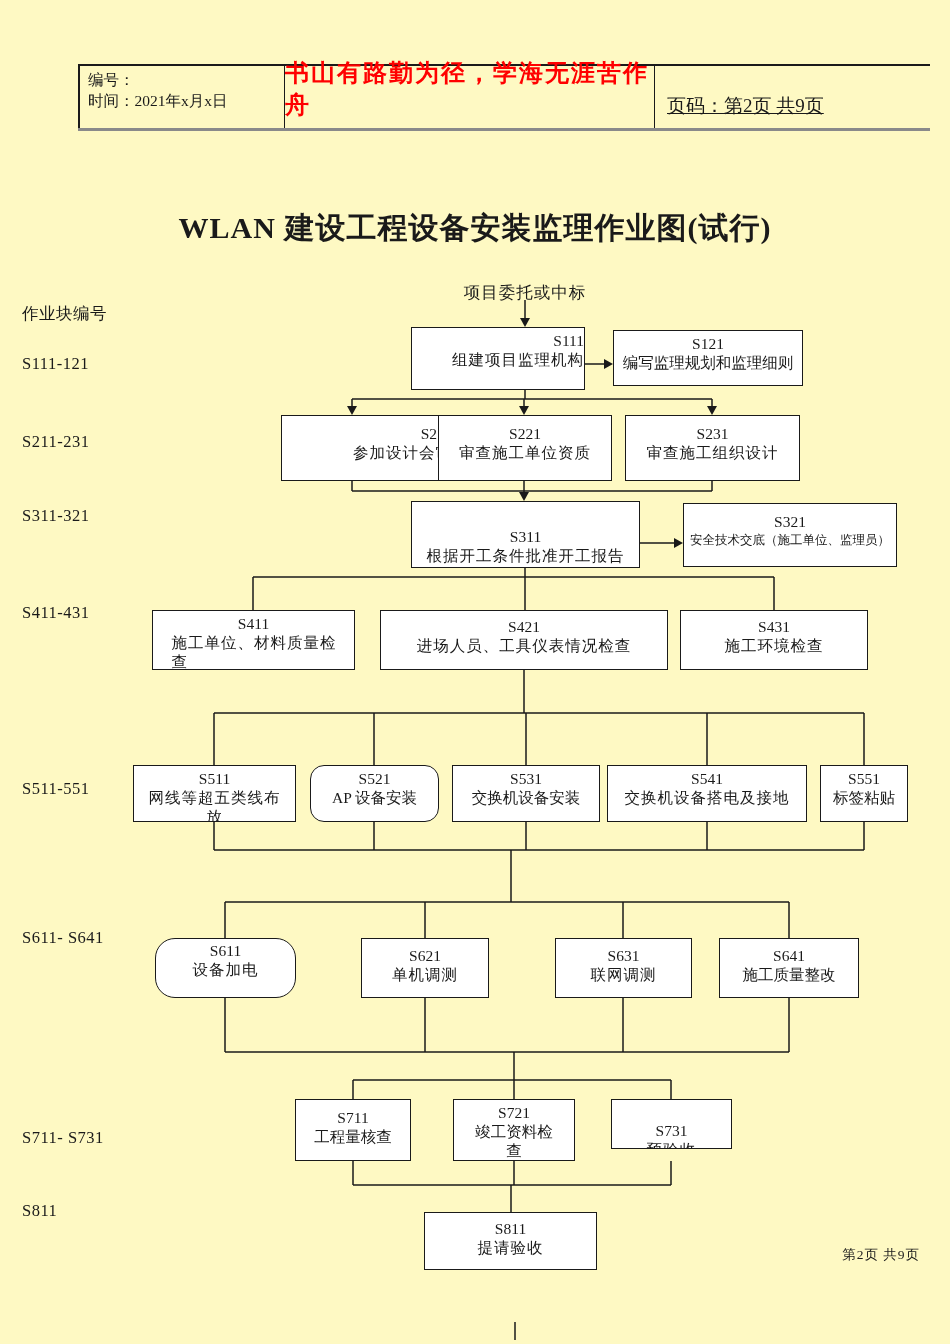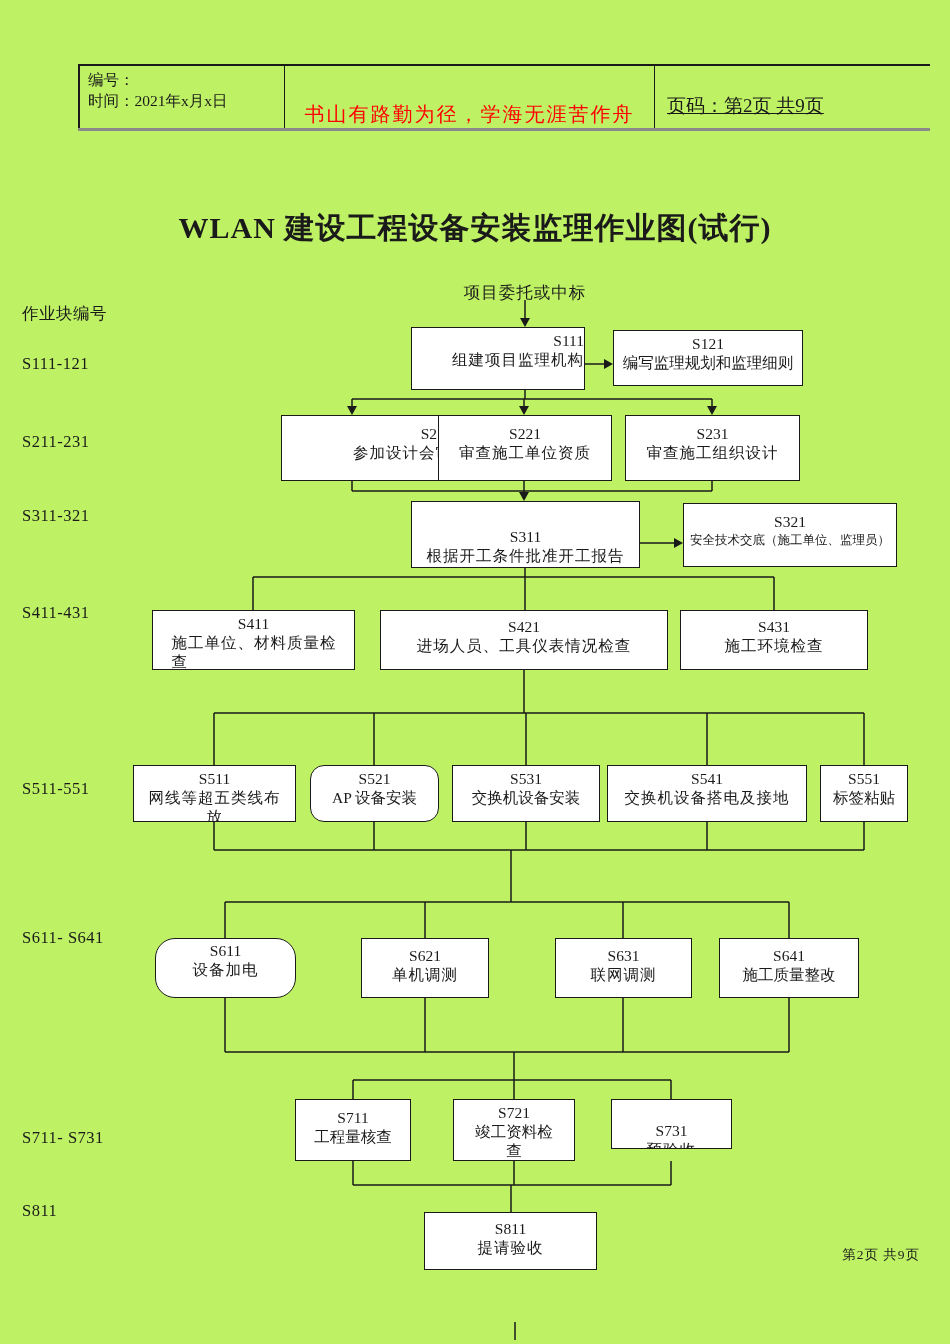--- a/index.html
+++ b/index.html
@@ -1,19 +1,19 @@
 <!DOCTYPE html>
 <html><head>
 <meta charset="utf-8">
 <style>
   html,body{margin:0;padding:0;background:#ffffff;}
   #page{
     position:relative;
     width:950px;height:1344px;
-    background:#bef264;
+    background:#fef9c3;
     font-family:"Liberation Serif","DejaVu Serif",serif;
     color:#1a1a1a;
     overflow:hidden;
     border-right:1px solid #c9c9c9;
   }
   
   .hdr{
     position:absolute;left:78px;top:64px;width:852px;height:62px;
     border-top:2px solid #1a1a1a;
     border-bottom:3px solid #8a8a8a;
@@ -21,22 +21,22 @@
   }
   .hdr-cell1{
     width:207px;box-sizing:border-box;
     border-left:2px solid #1a1a1a;border-right:1px solid #1a1a1a;
     padding:3px 0 0 8px;font-size:15.5px;line-height:21px;
   }
   .hdr-cell2{
     width:370px;box-sizing:border-box;
     border-right:1px solid #1a1a1a;
     display:flex;align-items:flex-end;justify-content:center;
-    padding-bottom:0;
-    font-size:20px;font-weight:normal;letter-spacing:2px;
+    padding-bottom:7px;
+    font-size:24px;font-weight:bold;letter-spacing:2px;
   }
   .hdr-cell3{
     flex:1;box-sizing:border-box;
     display:flex;align-items:flex-end;
     padding:0 0 9px 12px;font-size:19px;text-decoration:underline;
   }
   .doc-title{
     position:absolute;left:0;top:208px;width:950px;
     text-align:center;font-size:30px;font-weight:bold;letter-spacing:1px;
   }

